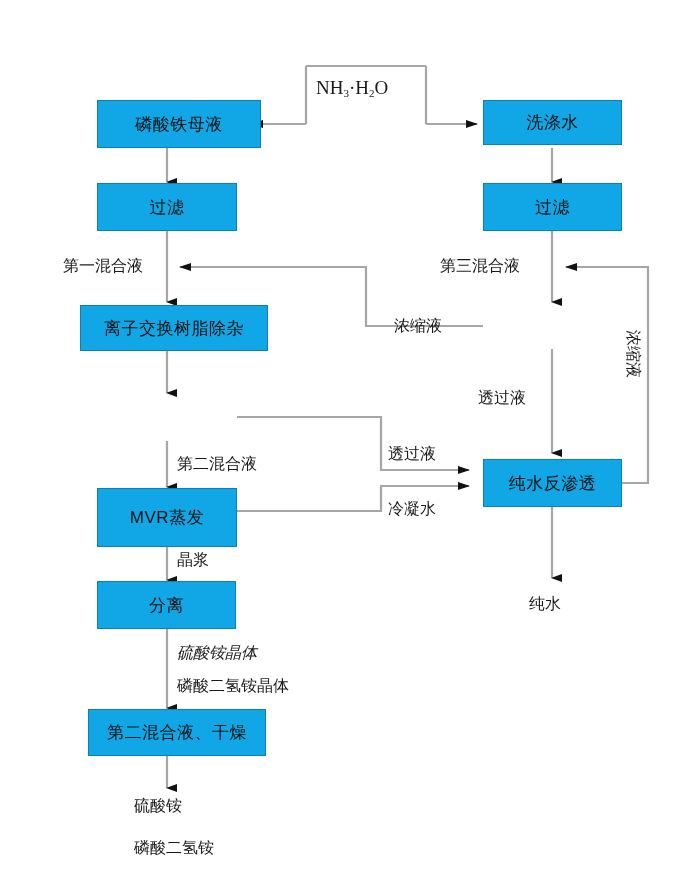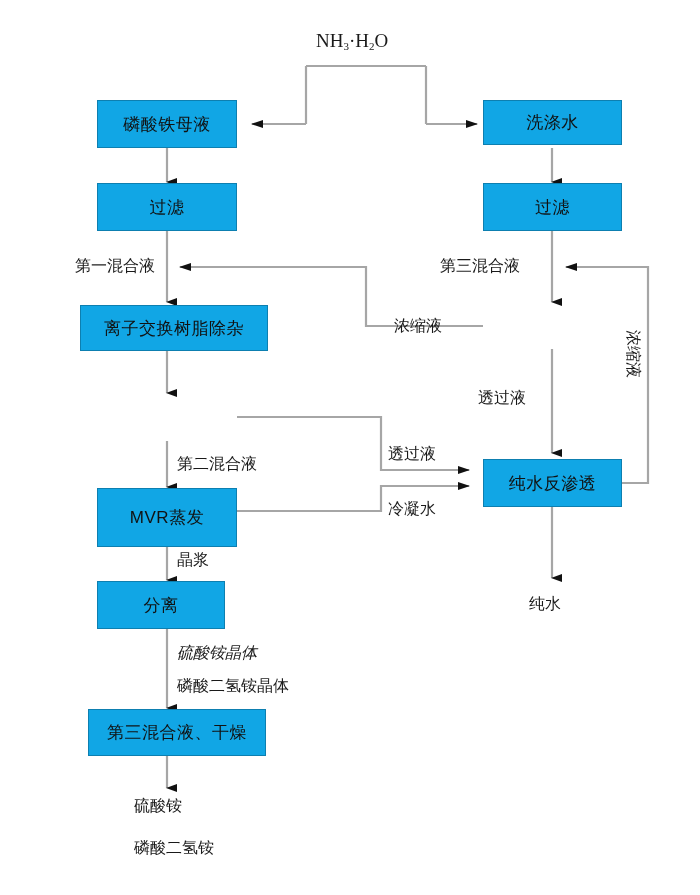--- a/index.html
+++ b/index.html
@@ -49,20 +49,21 @@
   }
   .lbl sub {
     font-size: 11px;
     vertical-align: baseline;
     position: relative;
     top: 3px;
   }
   .lbl.formula {
     font-family: "Liberation Serif", "DejaVu Serif", serif;
     font-size: 19px;
+    margin-top: 47px;
   }
 </style>
 </head>
 <body>
 
 <div id="canvas">
 
   <svg class="wires" viewBox="0 0 700 895">
     <defs>
       <marker id="arrowDown" markerWidth="10" markerHeight="12" refX="4" refY="10" orient="auto" markerUnits="userSpaceOnUse">
@@ -101,61 +102,61 @@
 
       <path d="M237,417 L381,417 L381,470 L469,470" marker-end="url(#arrowRight)"></path>
 
       <path d="M237,511 L381,511 L381,486 L469,486" marker-end="url(#arrowRight)"></path>
 
       <path d="M622,483 L648,483 L648,267 L566,267" marker-end="url(#arrowLeft)"></path>
 
     </g>
   </svg>
 
-  <div class="node" style="left:97px; top:100px; width:140px; height:48px;">
+  <div class="node" style="left:97px; top:100px; width:164px; height:48px;">
     <span>磷酸铁母液</span>
   </div>
 
   <div class="node" style="left:97px; top:183px; width:140px; height:48px;">
     <span>过滤</span>
   </div>
 
   <div class="node" style="left:80px; top:305px; width:188px; height:46px;align-items:center;">
     <span>离子交换树脂除杂</span>
   </div>
 
 
   <div class="node" style="left:97px; top:488px; width:140px; height:59px;">
     <span>MVR蒸发</span>
   </div>
 
-  <div class="node" style="left:97px; top:581px; width:128px; height:48px;">
+  <div class="node" style="left:97px; top:581px; width:139px; height:48px;">
     <span>分离</span>
   </div>
 
   <div class="node" style="left:88px; top:709px; width:178px; height:47px;">
-    <span>第三混合液、干燥</span>
+    <span>第二混合液、干燥</span>
   </div>
 
   <div class="node" style="left:483px; top:100px; width:139px; height:45px;">
     <span>洗涤水</span>
   </div>
 
   <div class="node" style="left:483px; top:183px; width:139px; height:48px;">
     <span>过滤</span>
   </div>
 
 
   <div class="node" style="left:483px; top:459px; width:139px; height:48px;">
     <span>纯水反渗透</span>
   </div>
 
   <div class="lbl formula" style="left:316px; top:31px;">NH<sub>3</sub>·H<sub>2</sub>O</div>
 
-  <div class="lbl" style="left:75px; top:258px;">第一混合液</div>
+  <div class="lbl" style="left:63px; top:258px;">第一混合液</div>
 
   <div class="lbl" style="left:440px; top:258px;">第三混合液</div>
 
   <div class="lbl" style="left:394px; top:318px;">浓缩液</div>
 
   <div class="lbl vert" style="left:641px; top:330px;">浓缩液</div>
 
   <div class="lbl" style="left:478px; top:390px;">透过液</div>
 
   <div class="lbl" style="left:388px; top:446px;">透过液</div>

